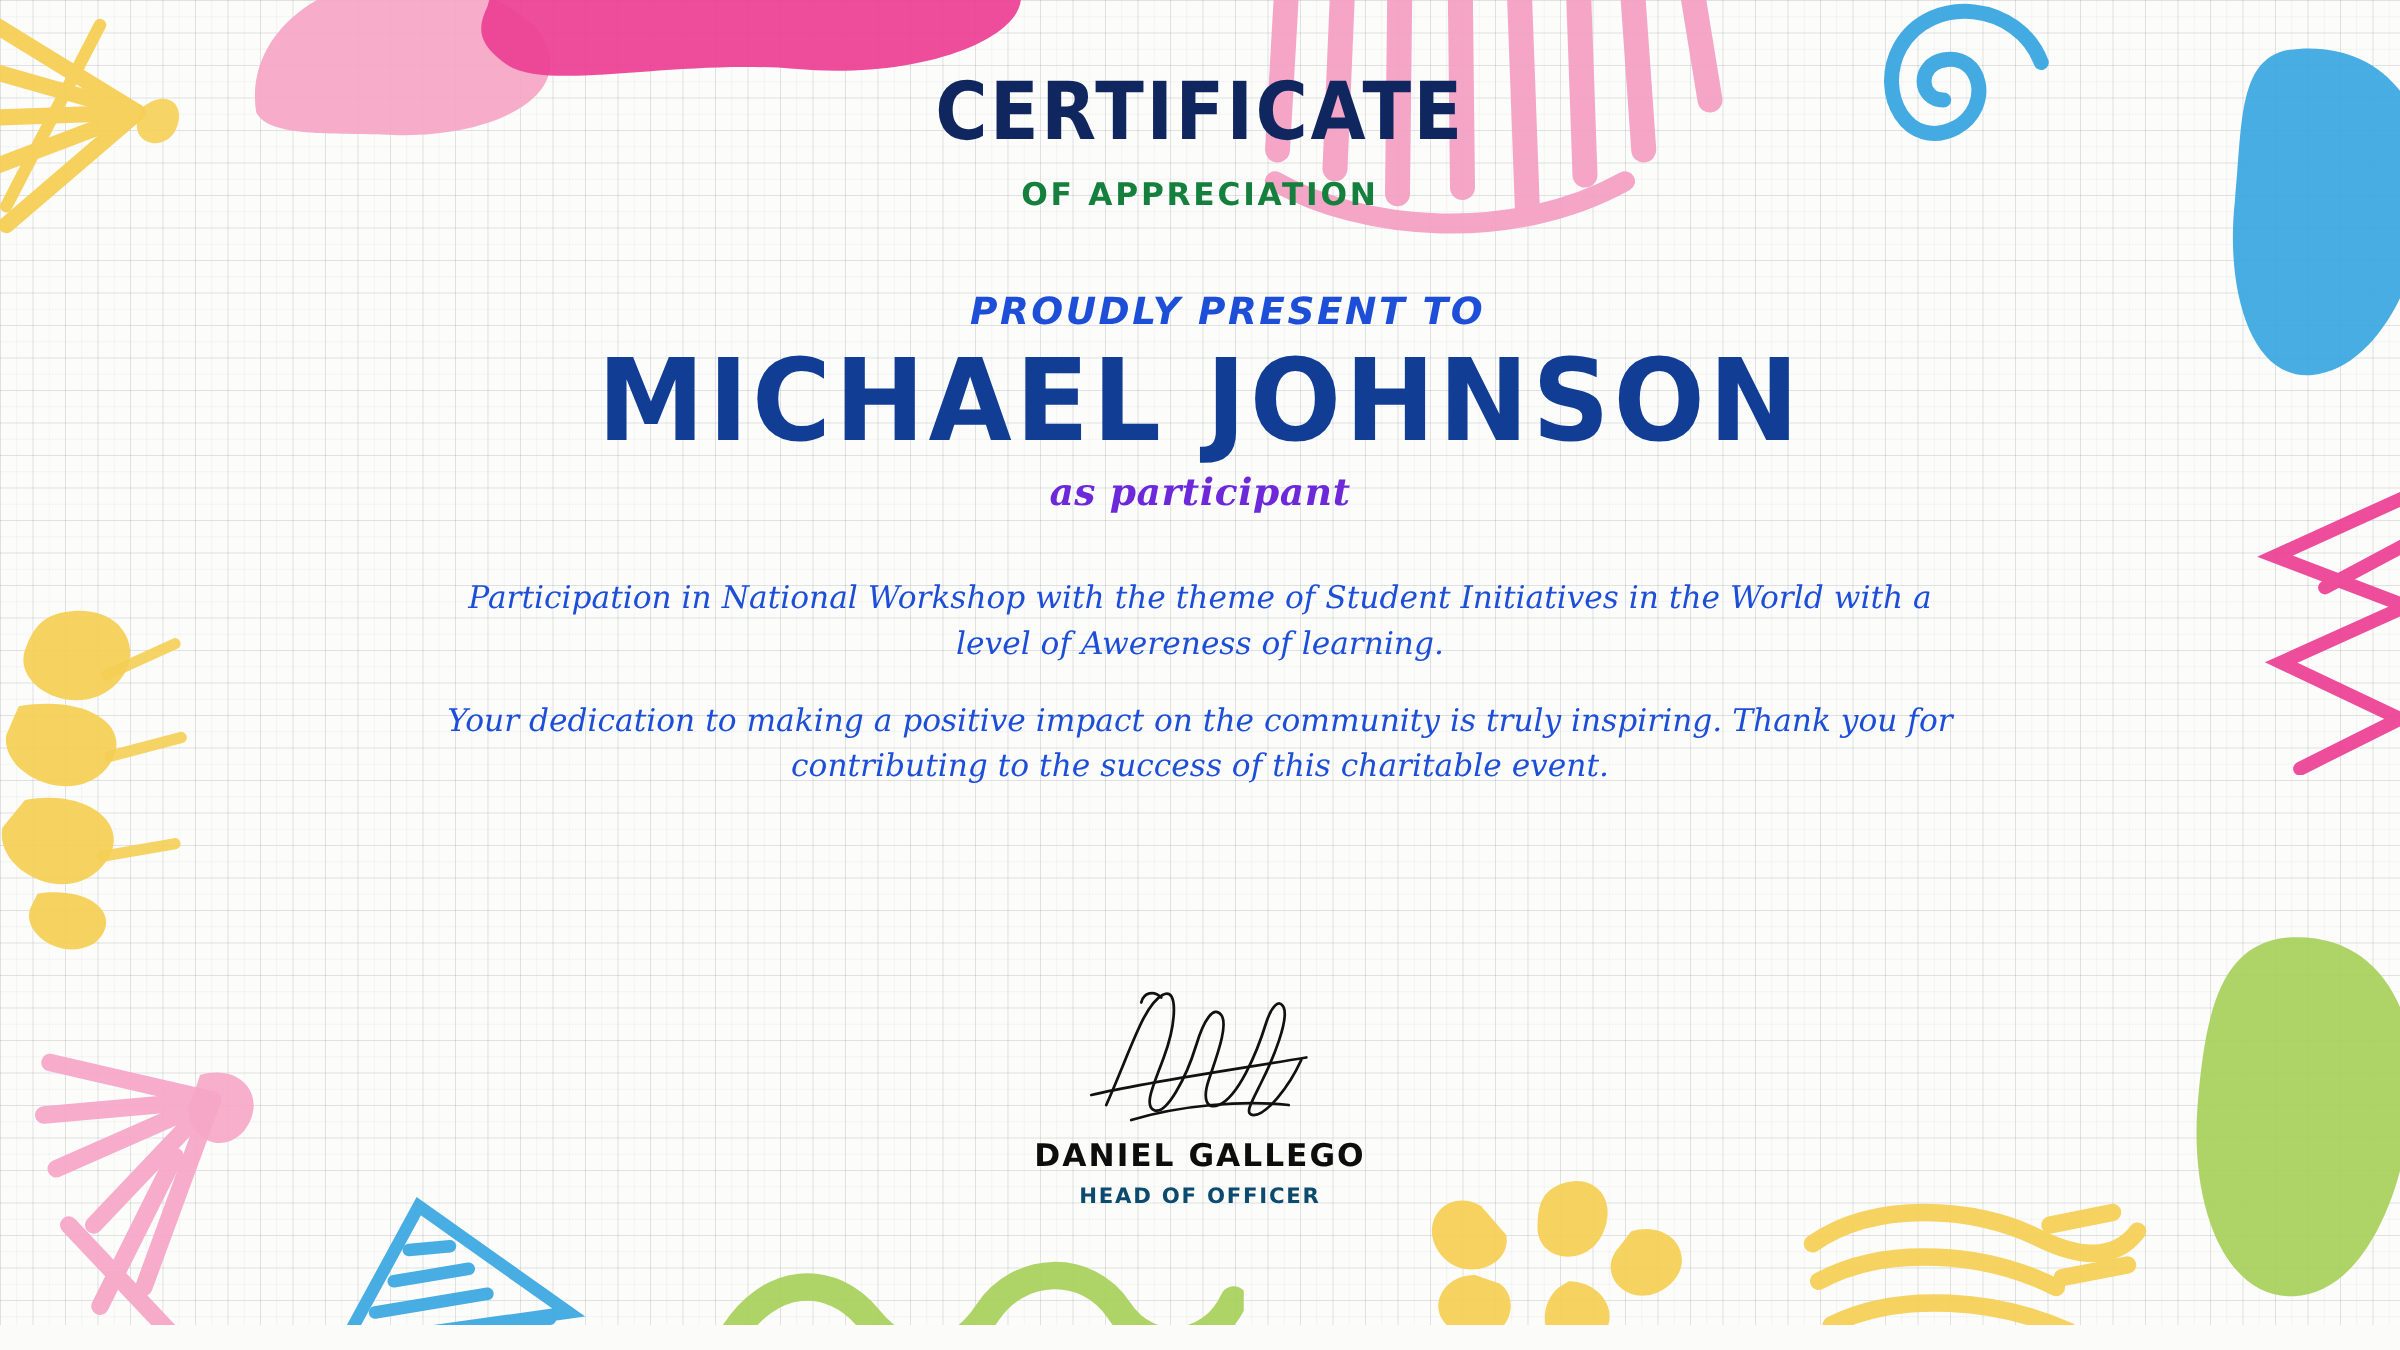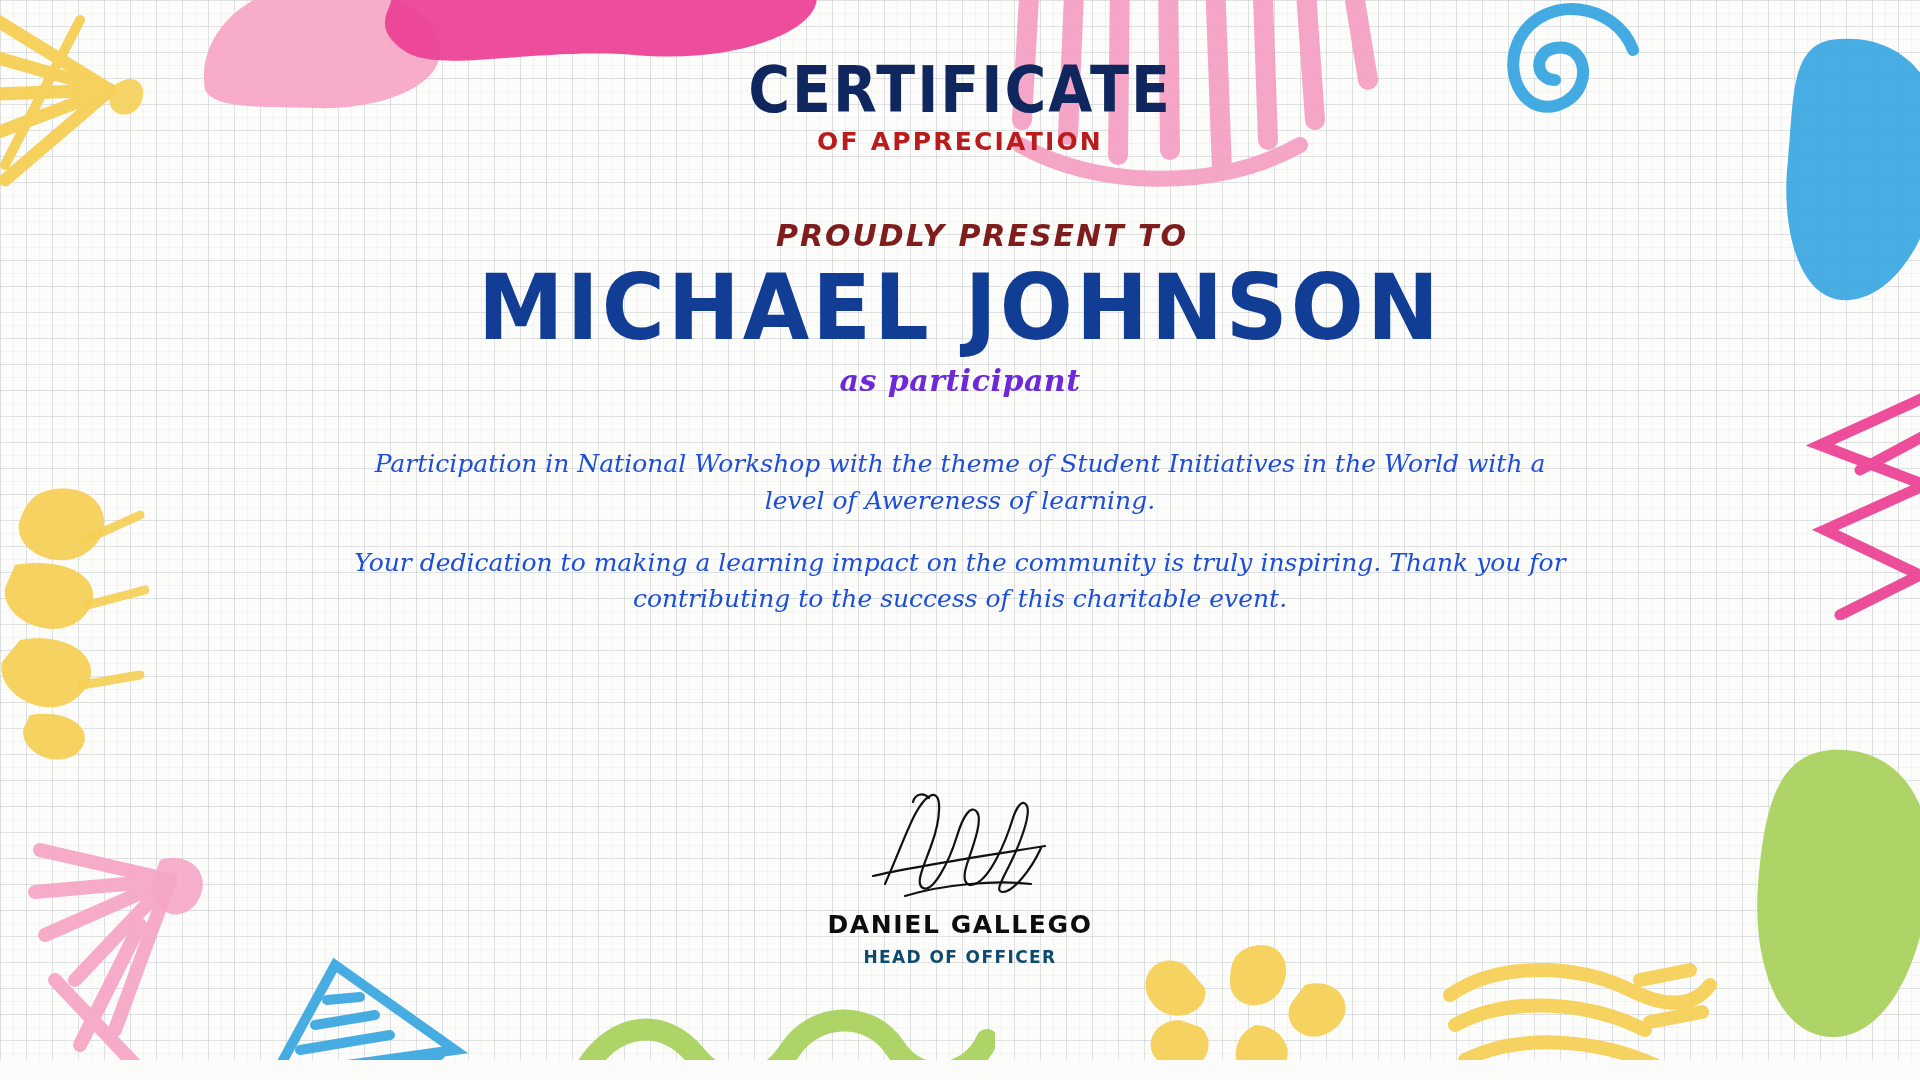--- a/index.html
+++ b/index.html
@@ -66,36 +66,36 @@
     font-family: "DejaVu Sans", sans-serif;
     font-weight: 700;
     font-size: 57px;
     letter-spacing: 2px;
     color: #10265e;
     line-height: 1;
     transform: scaleY(1.12);
   }
 
   .subtitle {
-    margin-top: 8px;
+    margin-top: 22px;
     font-family: "DejaVu Sans", sans-serif;
     font-weight: 700;
     font-size: 25px;
     letter-spacing: 2.2px;
-    color: #b91c1c;
+    color: #15803d;
   }
 
   .present-to {
     margin-top: 62px;
     font-family: "DejaVu Sans", sans-serif;
     font-weight: 700;
     font-style: italic;
     font-size: 30px;
     letter-spacing: 2px;
-    color: #7f1d1d;
+    color: #1d4ed8;
     padding-left: 44px;
   }
 
   .recipient {
     margin-top: 6px;
     font-family: "DejaVu Sans", sans-serif;
     font-weight: 700;
     font-size: 86px;
     letter-spacing: 3px;
     color: #123d95;
@@ -293,21 +293,21 @@
     <div class="subtitle">OF APPRECIATION</div>
 
     <div class="present-to">PROUDLY PRESENT TO</div>
 
     <div class="recipient">MICHAEL  JOHNSON</div>
 
     <div class="role">as participant</div>
 
     <div class="body-text">Participation in National Workshop with the theme of Student Initiatives in the World with a level of Awereness of learning.</div>
 
-    <div class="body-text second">Your dedication to making a learning impact on the community is truly inspiring. Thank you for contributing to the success of this charitable event.</div>
+    <div class="body-text second">Your dedication to making a positive impact on the community is truly inspiring. Thank you for contributing to the success of this charitable event.</div>
 
   </div>
 
   <div class="signature-block">
     <div class="signature-mark">
       <svg width="230" height="120" viewBox="0 0 230 120">
         <g stroke="#111" stroke-width="2.2" fill="none" stroke-linecap="round">
           <path d="M40 100 C60 55 70 20 85 12 C98 5 96 35 86 62 C78 84 70 100 78 104 C88 109 104 78 112 52 C118 32 126 20 132 28 C138 36 128 62 122 80 C117 95 120 104 130 100 C145 94 160 60 168 34 C172 22 178 14 182 22 C186 32 174 62 164 82 C156 98 150 108 158 108 C168 108 186 86 196 64"></path>
           <path d="M28 92 C70 82 140 72 200 62"></path>
           <path d="M60 112 C100 100 150 96 186 100"></path>

